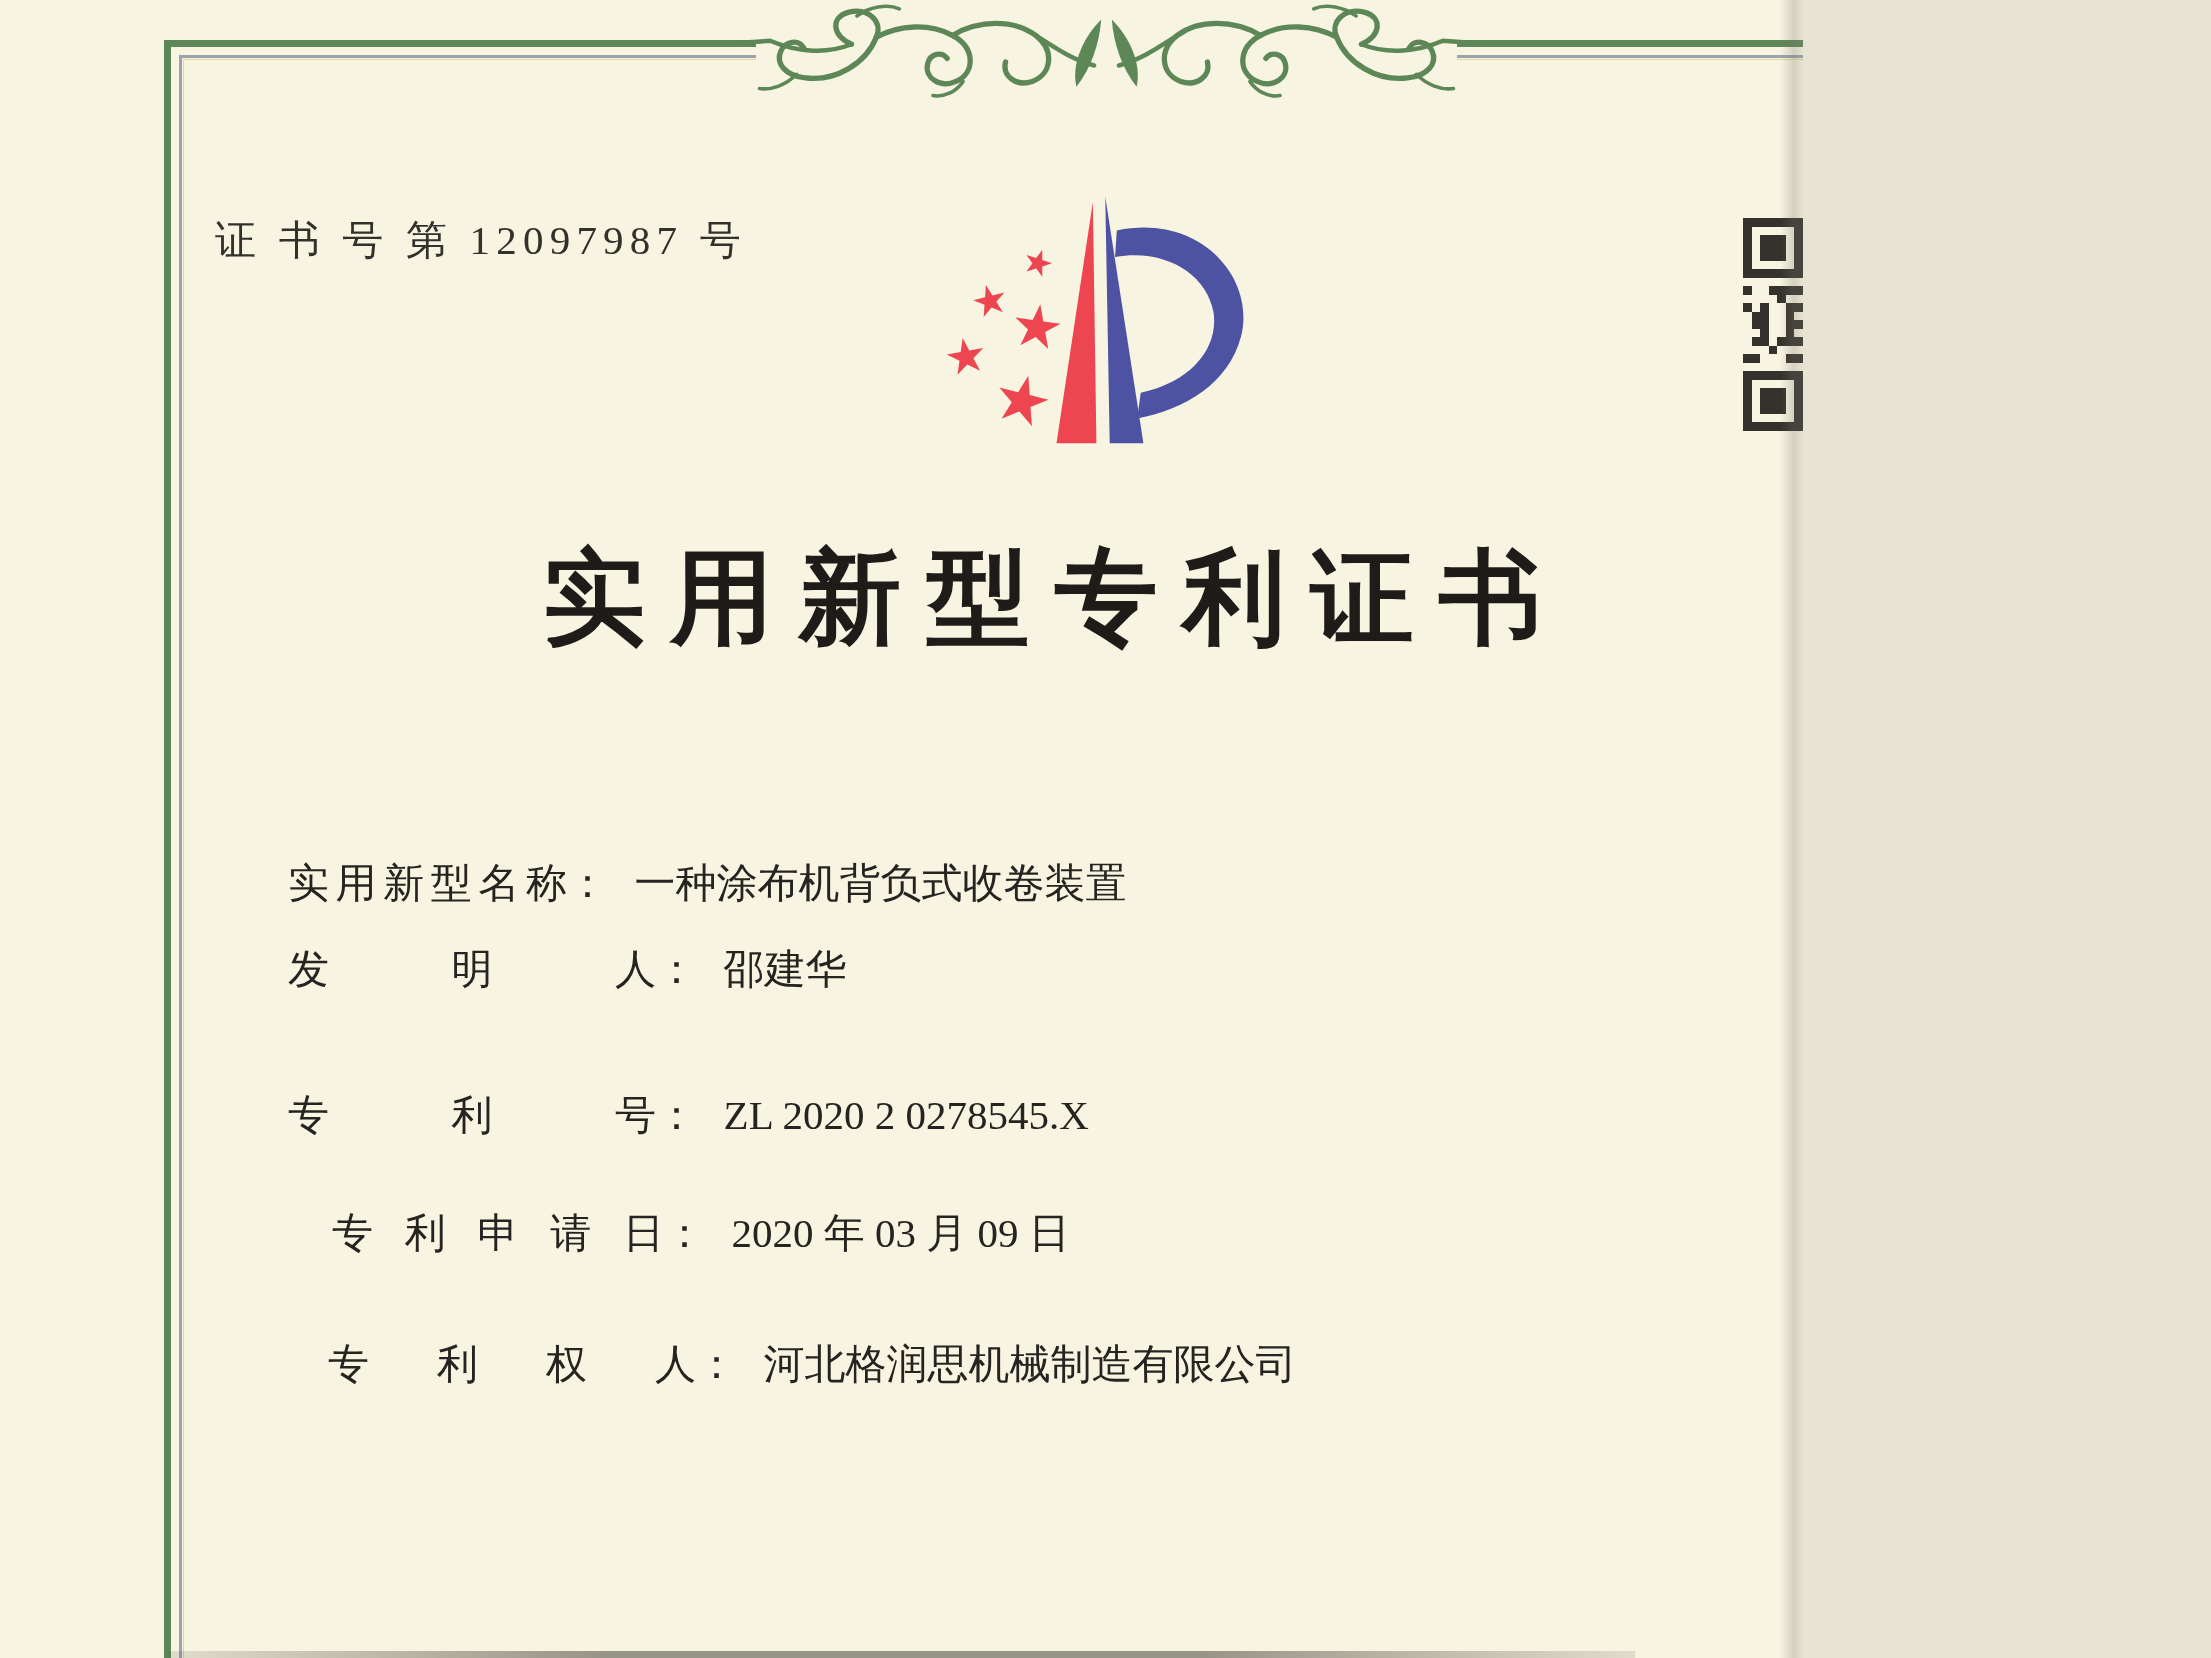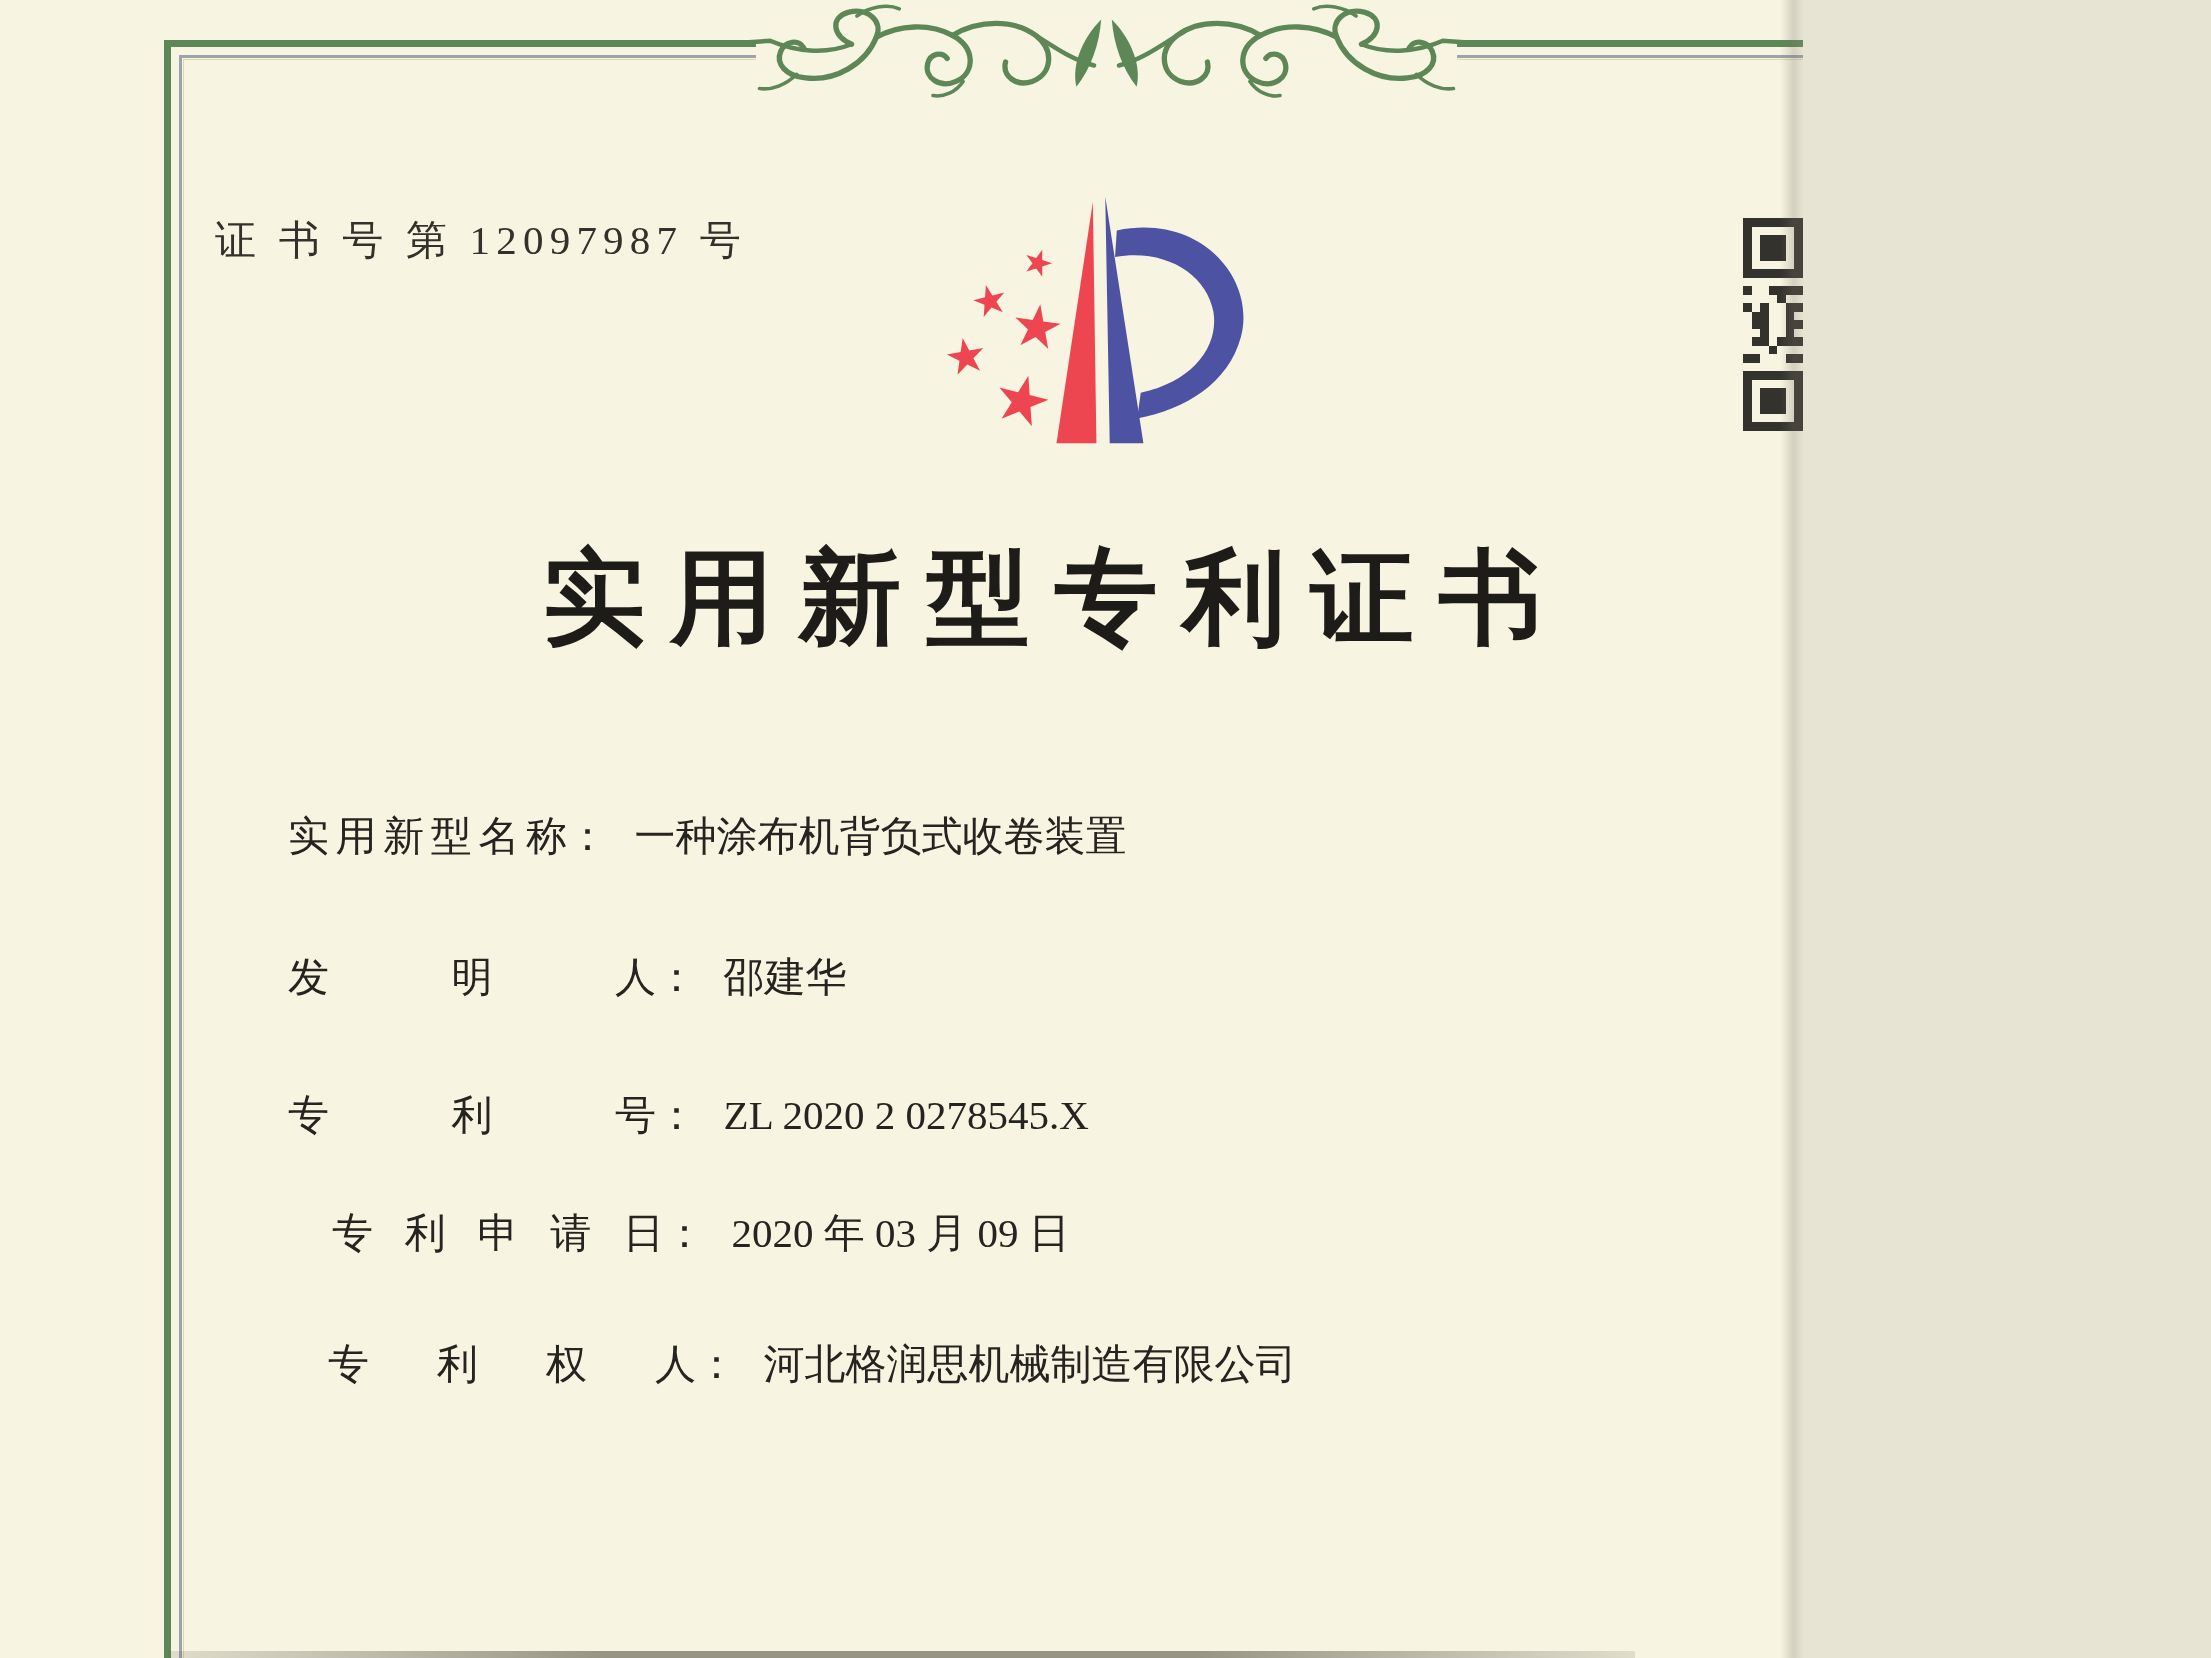--- a/index.html
+++ b/index.html
@@ -60,22 +60,22 @@
     -moz-text-align-last:justify;
     vertical-align:baseline;
   }
   .lw315{width:279px;}
   .lw415{width:368px;}
   .lw375{width:332px;}
   .lw300{width:266px;}
   .lw340{width:301px;}
   .colon{display:inline-block;}
   .val{margin-left:26.6px;}
-  #row1{top:809px;}
-  #row2{top:942px;margin-top:8px;}
+  #row1{top:856px;}
+  #row2{top:942px;}
   #row3{top:1088px;}
   #row4{top:1206px;margin-left:44px;}
   #row5{top:1337px;margin-left:40px;}
   #row6{top:1467px;}
   #row7{top:1596px;}
   #field-pubno{position:absolute;left:814px;top:0px;}
   
   #bottom-edge{
     position:absolute;left:168px;right:168px;bottom:0;height:8px;
     background:linear-gradient(90deg,rgba(90,88,80,.15),rgba(70,68,60,.55) 30%,rgba(70,68,60,.55) 70%,rgba(90,88,80,.15));

